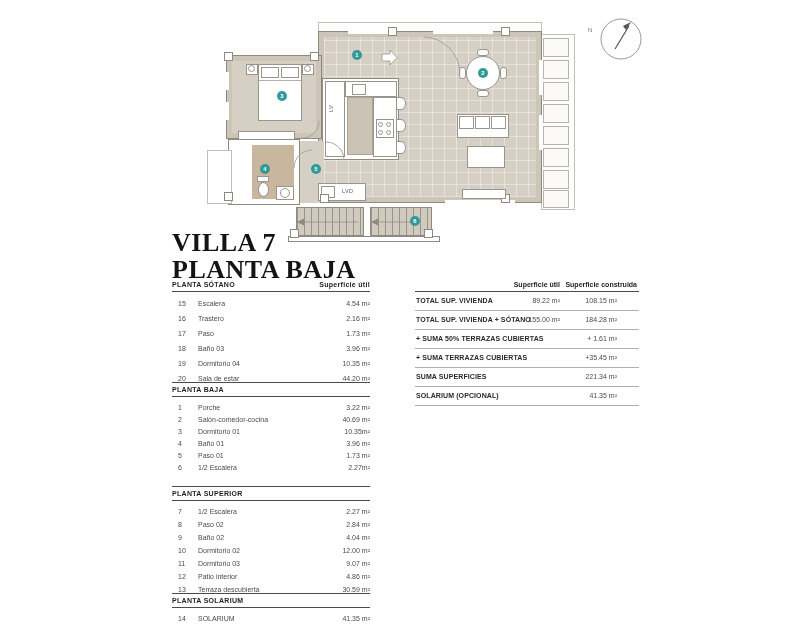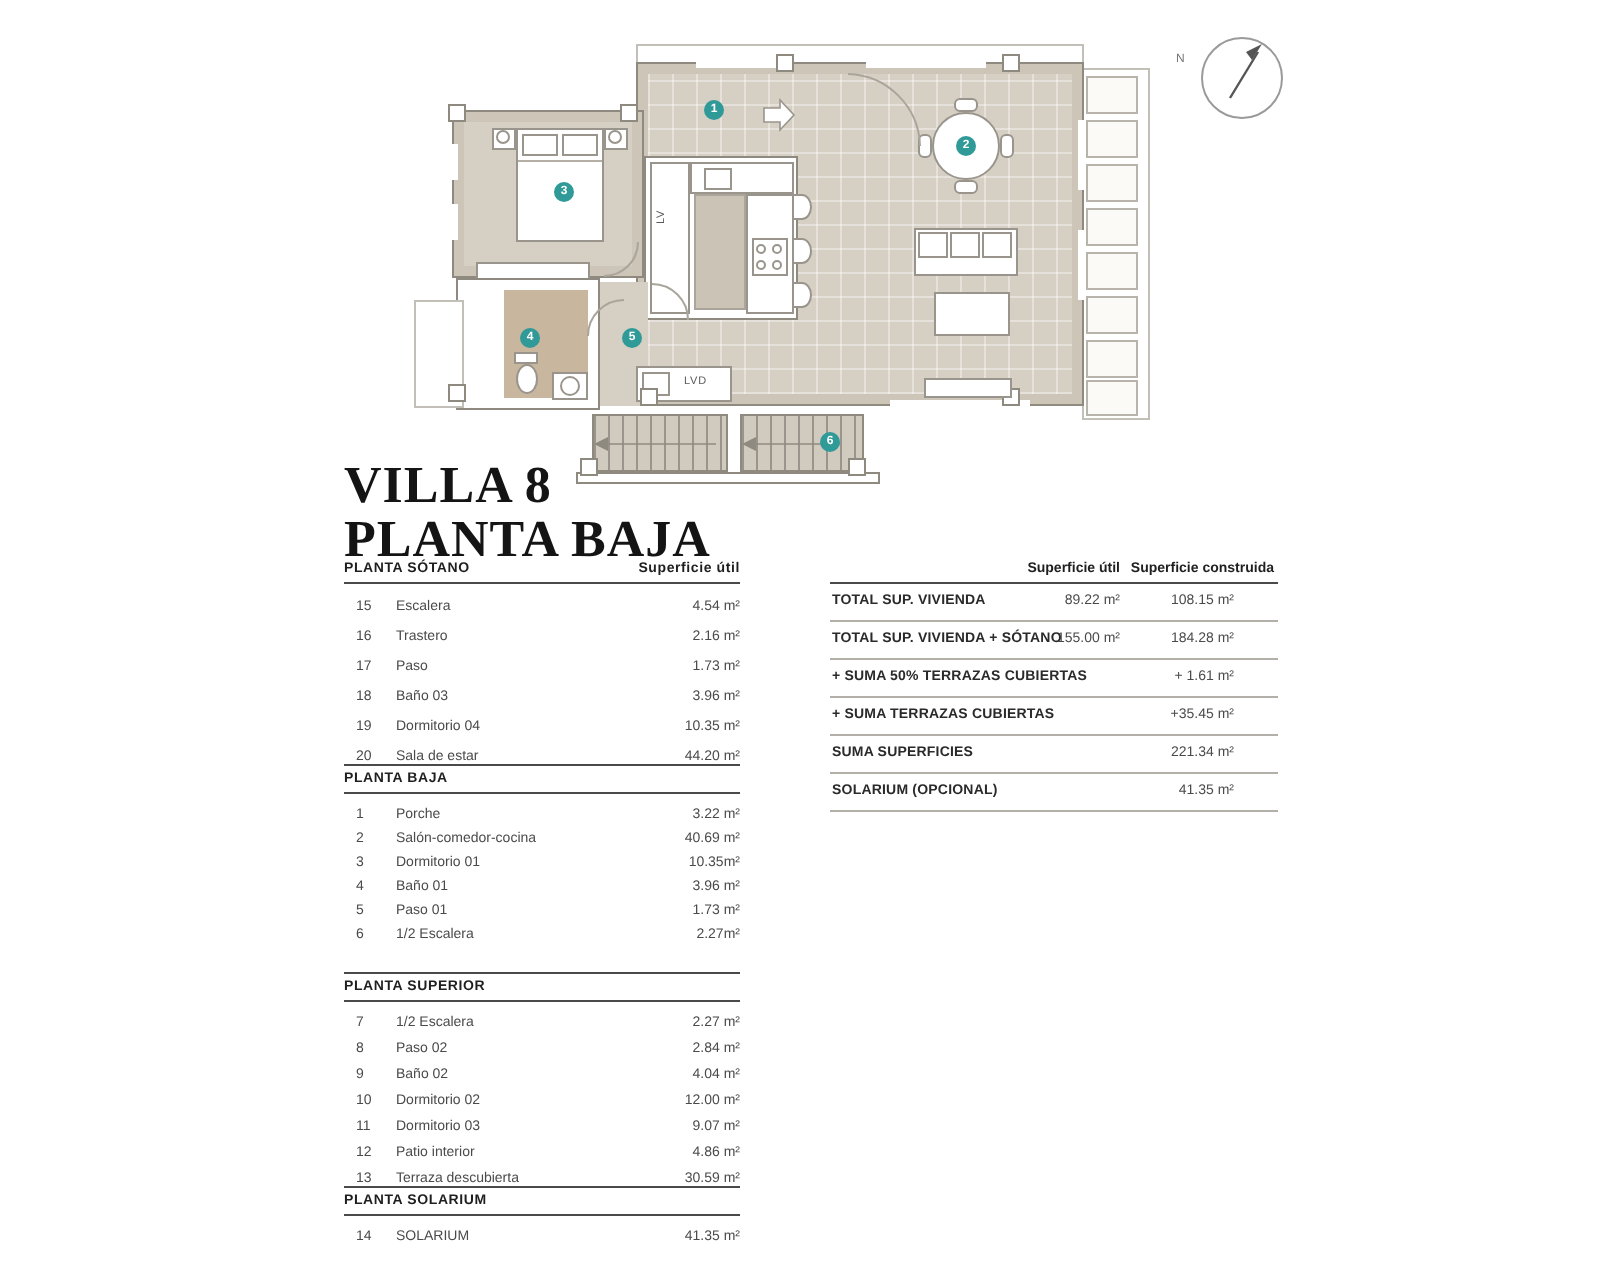--- a/index.html
+++ b/index.html
@@ -178,21 +178,21 @@
 
   <svg style="left:598px;top:15px;" width="46" height="46" viewBox="0 0 46 46">
     <circle cx="23" cy="24" r="20" fill="#ffffff" stroke="#9a9a9a" stroke-width="1"></circle>
     <line x1="17" y1="34" x2="31" y2="11" stroke="#555555" stroke-width="1.2"></line>
     <polygon points="33,7 28,15 25,11" fill="#555555"></polygon>
   </svg>
   <div class="ntxt" style="left:588px;top:27px;">N</div>
 </div>
 
 <div id="title">
-  <div>VILLA 8</div>
+  <div>VILLA 7</div>
   <div>PLANTA BAJA</div>
 </div>
 
 <div class="lsec r15" style="top:278px;">
   <div class="lsec-head">
     <span>PLANTA SÓTANO</span>
     <span>Superficie útil</span>
   </div>
   <div class="lrow-pad"></div>
   <div class="lrow">

